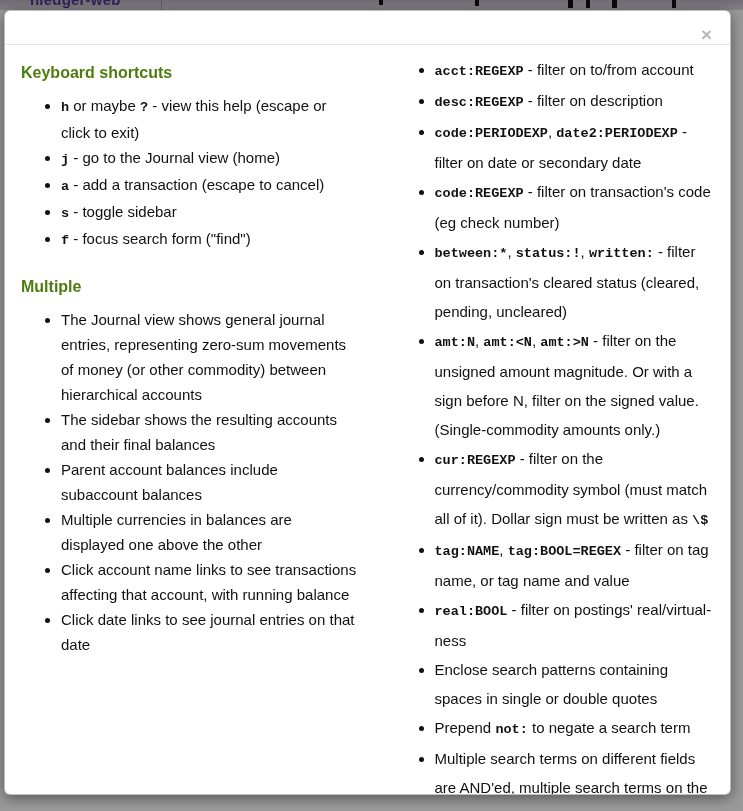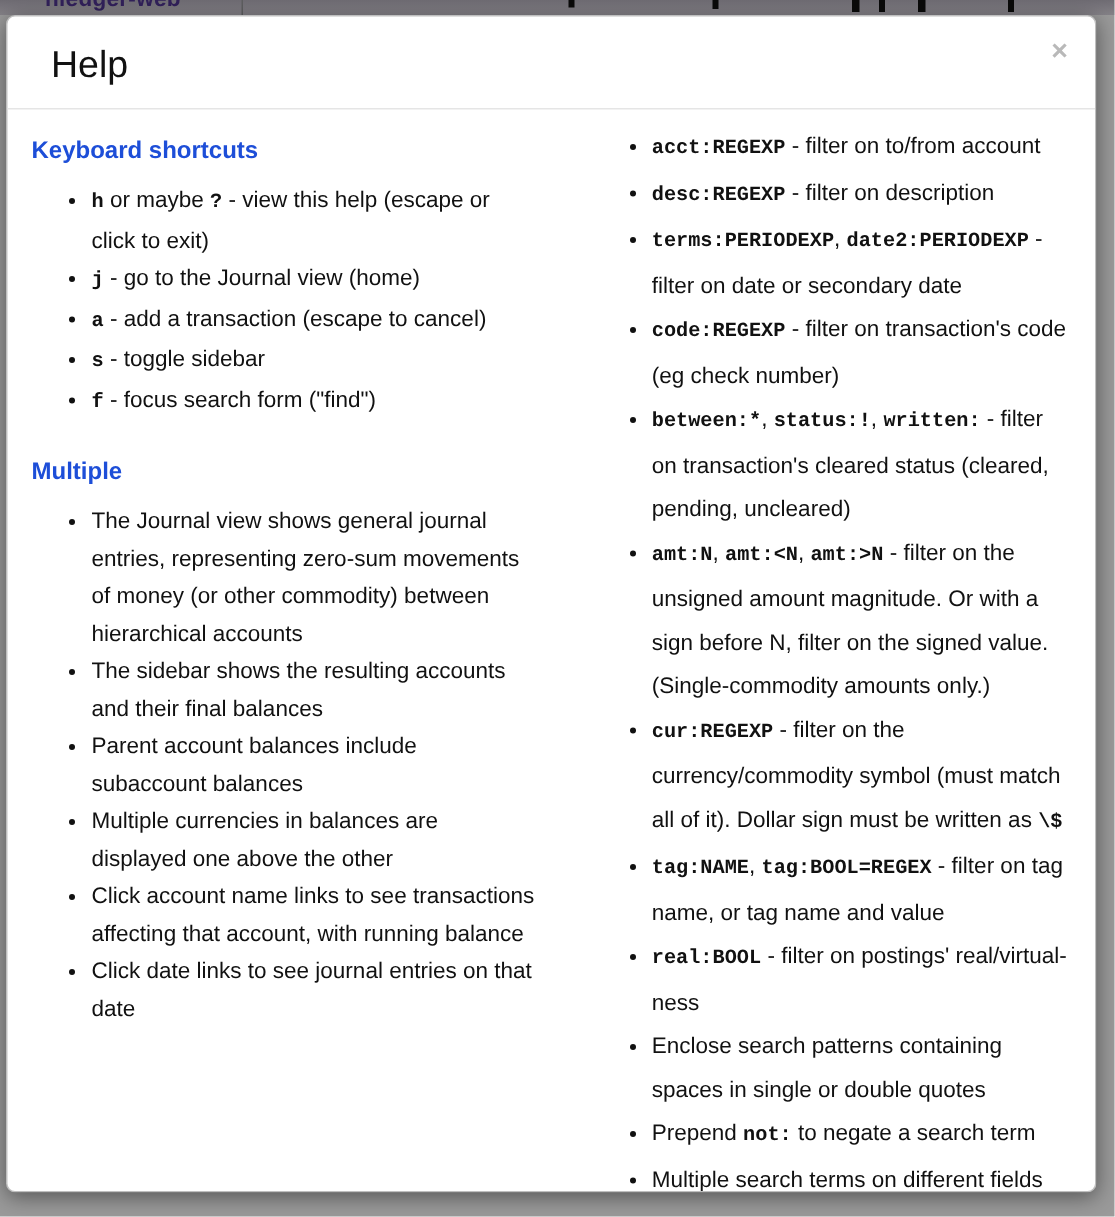--- a/index.html
+++ b/index.html
@@ -50,21 +50,21 @@
     font-size:19px;font-weight:700;color:#b9b9b9;line-height:19px;
     font-family:"Liberation Sans",sans-serif;
   }
   .modal-body{padding:10px 12px 18px 16px;}
   .row{display:flex;}
   .col{width:50%;box-sizing:border-box;}
   .col-left{padding-right:12px;}
   .col-right{padding-left:25px;padding-right:4px;}
 
   .section-heading{
-    margin:8px 0 10px;font-size:16px;font-weight:700;color:#1d4ed8;line-height:20px;
+    margin:8px 0 10px;font-size:16px;font-weight:700;color:#4d7c0f;line-height:20px;
   }
   .section-heading.spaced{margin-top:24px;}
 
   ul.help-list{margin:0 0 6px;padding-left:40px;color:#111;}
   ul.help-list li{font-size:15px;}
   .col-left ul.help-list li{line-height:25px;}
   .col-right ul.help-list li{line-height:29px;}
   code{
     font-family:"Liberation Mono","DejaVu Sans Mono",monospace;
     font-weight:700;font-size:13.5px;color:#111;
@@ -80,21 +80,20 @@
   <i class="frag f1"></i>
   <i class="frag f2"></i>
   <i class="frag f3"></i>
   <i class="frag f4"></i>
   <i class="frag f5"></i>
   <i class="frag f6"></i>
 </div>
 
 <div class="modal">
   <div class="modal-header">
-    <h1 class="modal-title">Help</h1>
     <button class="close-btn">×</button>
   </div>
   <div class="modal-body">
     <div class="row">
 
       <div class="col col-left">
         <h2 class="section-heading">Keyboard shortcuts</h2>
         <ul class="help-list">
             <li><code>h</code> or maybe <code>?</code> - view this help (escape or click to exit)</li>
             <li><code>j</code> - go to the Journal view (home)</li>
@@ -111,21 +110,21 @@
             <li>Multiple currencies in balances are displayed one above the other</li>
             <li>Click account name links to see transactions affecting that account, with running balance</li>
             <li>Click date links to see journal entries on that date</li>
           </ul>
       </div>
 
       <div class="col col-right">
         <ul class="help-list">
             <li><code>acct:REGEXP</code> - filter on to/from account</li>
             <li><code>desc:REGEXP</code> - filter on description</li>
-            <li><code>terms:PERIODEXP</code>, <code>date2:PERIODEXP</code> - filter on date or secondary date</li>
+            <li><code>code:PERIODEXP</code>, <code>date2:PERIODEXP</code> - filter on date or secondary date</li>
             <li><code>code:REGEXP</code> - filter on transaction's code (eg check number)</li>
             <li><code>between:*</code>, <code>status:!</code>, <code>written:</code> - filter on transaction's cleared status (cleared, pending, uncleared)</li>
             <li><code>amt:N</code>, <code>amt:&lt;N</code>, <code>amt:&gt;N</code> - filter on the unsigned amount magnitude. Or with a sign before N, filter on the signed value. (Single-commodity amounts only.)</li>
             <li><code>cur:REGEXP</code> - filter on the currency/commodity symbol (must match all of it). Dollar sign must be written as <code>\$</code></li>
             <li><code>tag:NAME</code>, <code>tag:BOOL=REGEX</code> - filter on tag name, or tag name and value</li>
             <li><code>real:BOOL</code> - filter on postings' real/virtual-ness</li>
             <li>Enclose search patterns containing spaces in single or double quotes</li>
             <li>Prepend <code>not:</code> to negate a search term</li>
             <li>Multiple search terms on different fields are AND'ed, multiple search terms on the same field are OR'ed</li>
             <li>These search terms this work with command-line hledger</li>

